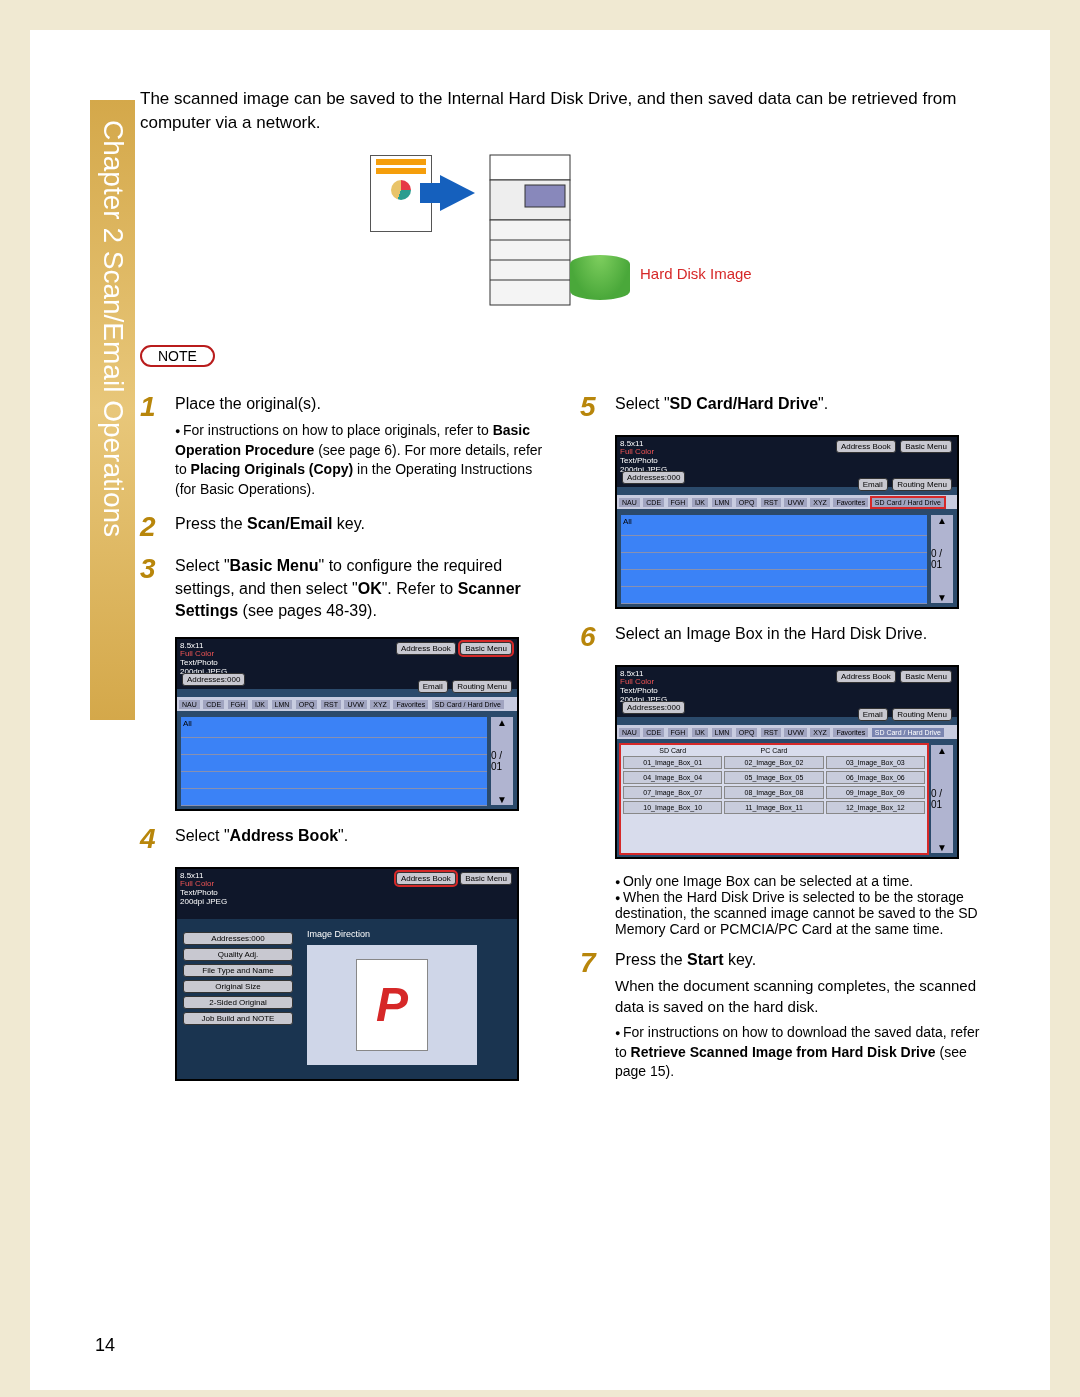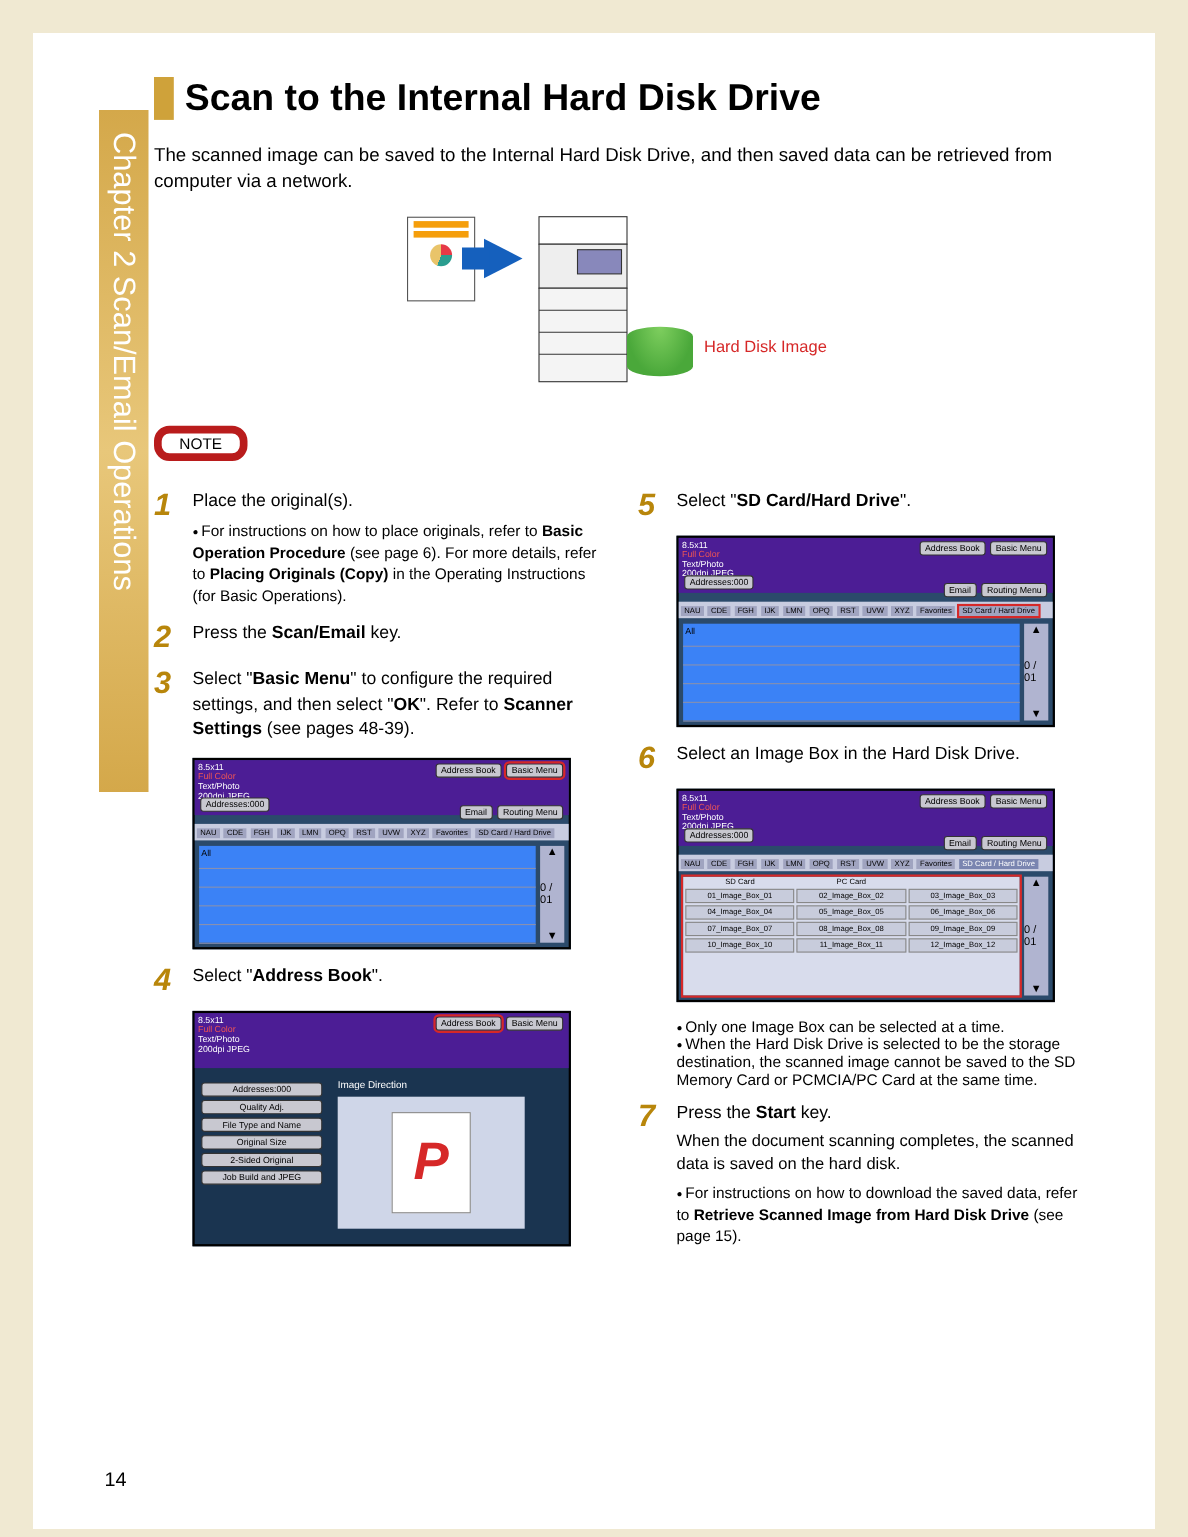--- a/index.html
+++ b/index.html
@@ -118,21 +118,21 @@
   }
   .hdd-label {
     position: absolute;
     left: 500px;
     top: 120px;
     color: #d62828;
     font-size: 15px;
   }
   .note-bubble {
     display: inline-block;
-    border: 7px solid #b91c1c;
+    border: 2px solid #b91c1c;
     border-radius: 14px;
     padding: 1px 16px;
     font-size: 14px;
     margin-bottom: 6px;
   }
   .note-list {
     font-size: 15px;
     line-height: 1.4;
     margin-bottom: 20px;
   }
@@ -186,21 +186,21 @@
     color: #fff;
   }
   .screen2 {
     height: 190px;
   }
   .screen .topstrip {
     position: absolute;
     left: 0; top: 0;
     width: 100%;
     height: 50px;
-    background: #4c1d95;
+    background: #0f172a;
     padding: 3px;
     box-sizing: border-box;
   }
   .screen .pill {
     display: inline-block;
     background: #c8c8d0;
     color: #000;
     border: 1px solid #333;
     border-radius: 3px;
     padding: 1px 4px;
@@ -358,21 +358,20 @@
 </head>
 <body>
 
 <div class="page-outer">
   <div class="page-inner">
 
     <div class="chapter-tab">
       <span class="chtext">Chapter 2   Scan/Email Operations</span>
     </div>
 
-    <h1 class="title">Scan to the Internal Hard Disk Drive</h1>
 
     <p class="intro">The scanned image can be saved to the Internal Hard Disk Drive, and then saved data can be retrieved from computer via a network.</p>
 
     <div class="diagram">
       <div class="doc-icon">
         <div class="bar"></div><div class="bar"></div>
         <span class="pie"></span>
       </div>
       <div class="arrow"></div>
       <div class="mfp">
@@ -488,21 +487,21 @@
               <span class="pill highlight">Address Book</span>
               <span class="pill">Basic Menu</span>
             </div>
           </div>
           <div class="leftmenu">
             <span class="pill">Addresses:000</span>
             <span class="pill">Quality Adj.</span>
             <span class="pill">File Type and Name</span>
             <span class="pill">Original Size</span>
             <span class="pill">2-Sided Original</span>
-            <span class="pill">Job Build and JPEG</span>
+            <span class="pill">Job Build and NOTE</span>
           </div>
           <div class="preview-label">Image Direction</div>
           <div class="preview">
             <div class="page">P</div>
           </div>
         </div>
 
       </div>
 
       <div class="col">

